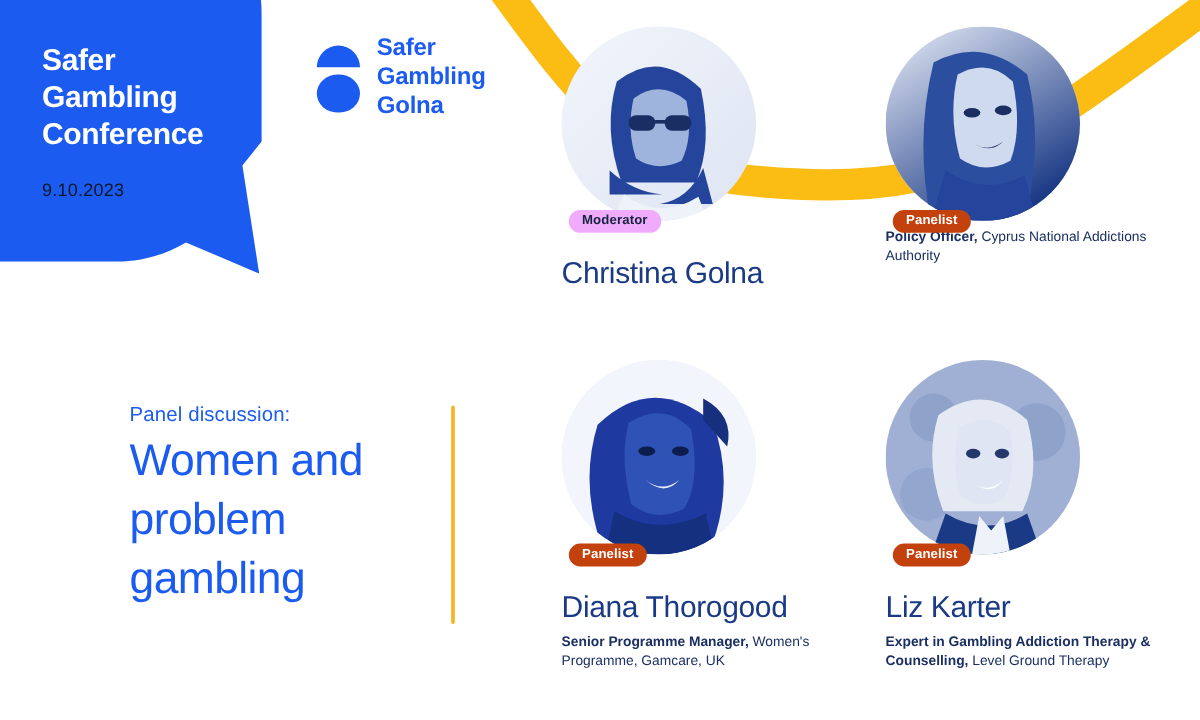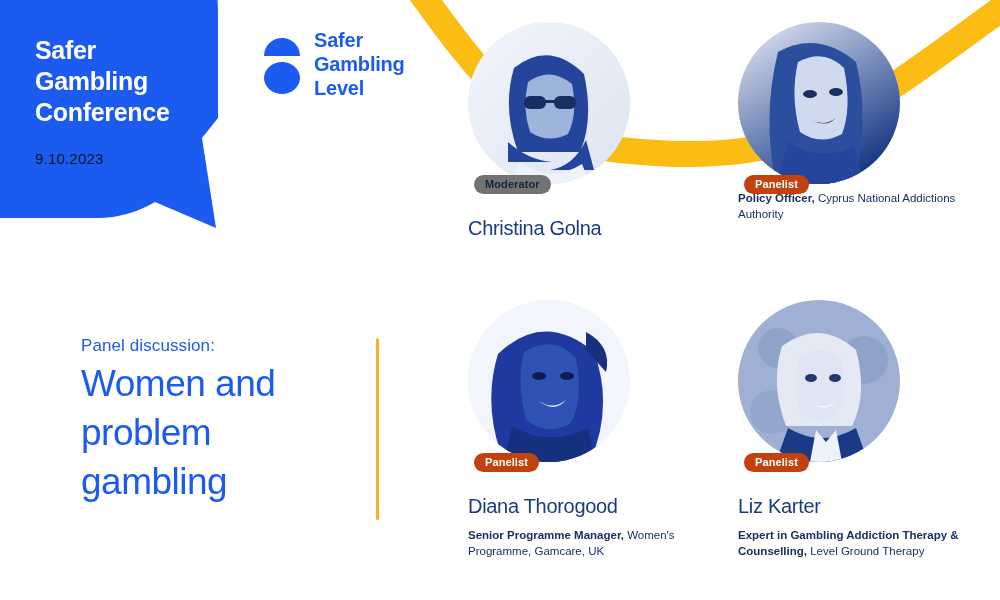--- a/index.html
+++ b/index.html
@@ -61,21 +61,21 @@
     color:#1C5BF0;
     font-size:20px;
     line-height:24px;
     font-weight:bold;
     letter-spacing:-0.2px;
   }
 
   
   .panel-block {
     position:absolute;
-    left:81px; top:336px;
+    left:108px; top:336px;
     width:270px;
   }
   .panel-kicker {
     color:#1C5BF0;
     font-size:17px;
     letter-spacing:0.1px;
   }
   .panel-heading {
     margin-top:3px;
     color:#1C5BF0;
@@ -119,27 +119,27 @@
     position:absolute;
     left:6px; bottom:-10px;
     padding:3px 11px 4px;
     border-radius:11px;
     font-size:11px;
     font-weight:bold;
     letter-spacing:0.1px;
     white-space:nowrap;
     z-index:4;
   }
-  .badge.moderator { background:#737373; color:#16253F; }
+  .badge.moderator { background:#f0abfc; color:#16253F; }
   .badge.panelist  { background:#c2410c; color:#ffffff; }
 
   .sp-name {
     margin:30px 0 0 16px;
     color:#1B3A85;
-    font-size:20px;
+    font-size:25px;
     line-height:29px;
     letter-spacing:-0.3px;
   }
   .sp-role {
     margin:7px 0 0 16px;
     width:236px;
     color:#1B2F63;
     font-size:11.5px;
     line-height:15.5px;
   }
@@ -172,21 +172,21 @@
   </div>
 
   <div class="logo">
     <svg class="logo-mark" viewBox="0 0 40 66" xmlns="http://www.w3.org/2000/svg">
       <path d="M 2,28 A 18,18 0 0 1 38,28 Z" fill="#1C5BF0"></path>
       <ellipse cx="20" cy="50" rx="18" ry="16" fill="#1C5BF0"></ellipse>
     </svg>
     <div class="logo-text">
       <div>Safer</div>
       <div>Gambling</div>
-      <div>Level</div>
+      <div>Golna</div>
     </div>
   </div>
 
   <div class="panel-block">
     <div class="panel-kicker">Panel discussion:</div>
     <div class="panel-heading">
       <div>Women and</div>
       <div>problem</div>
       <div>gambling</div>
     </div>

